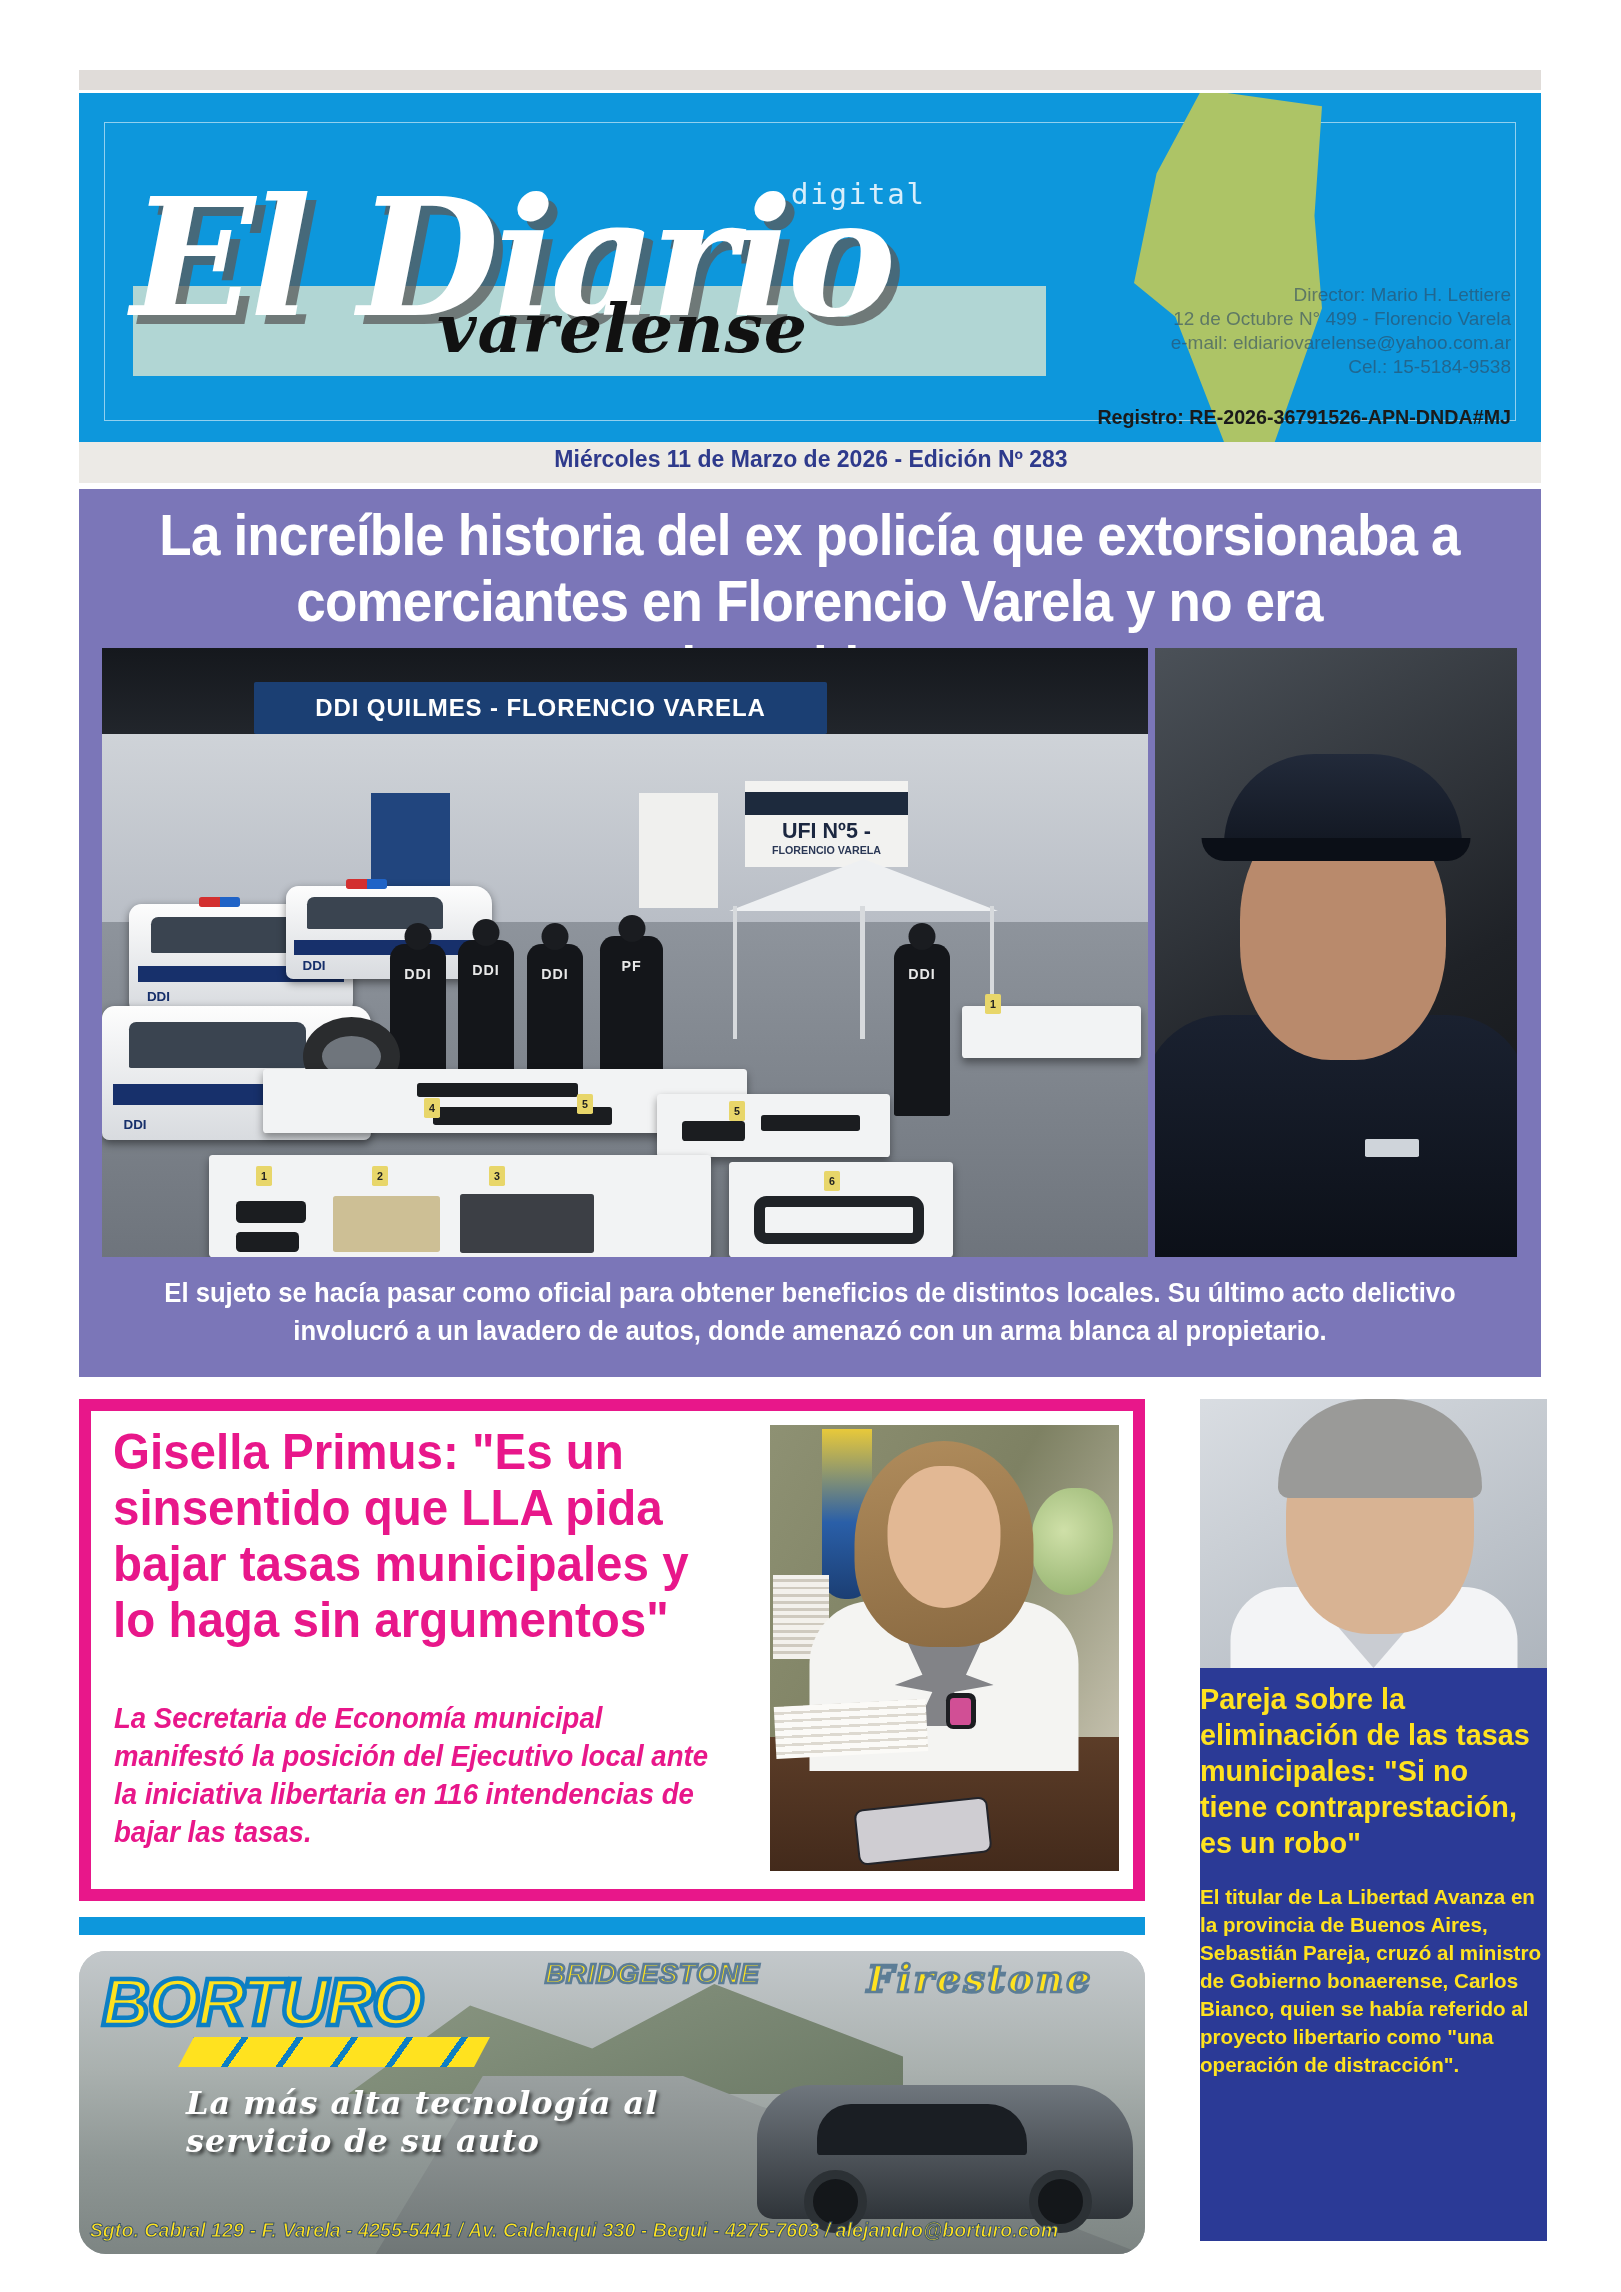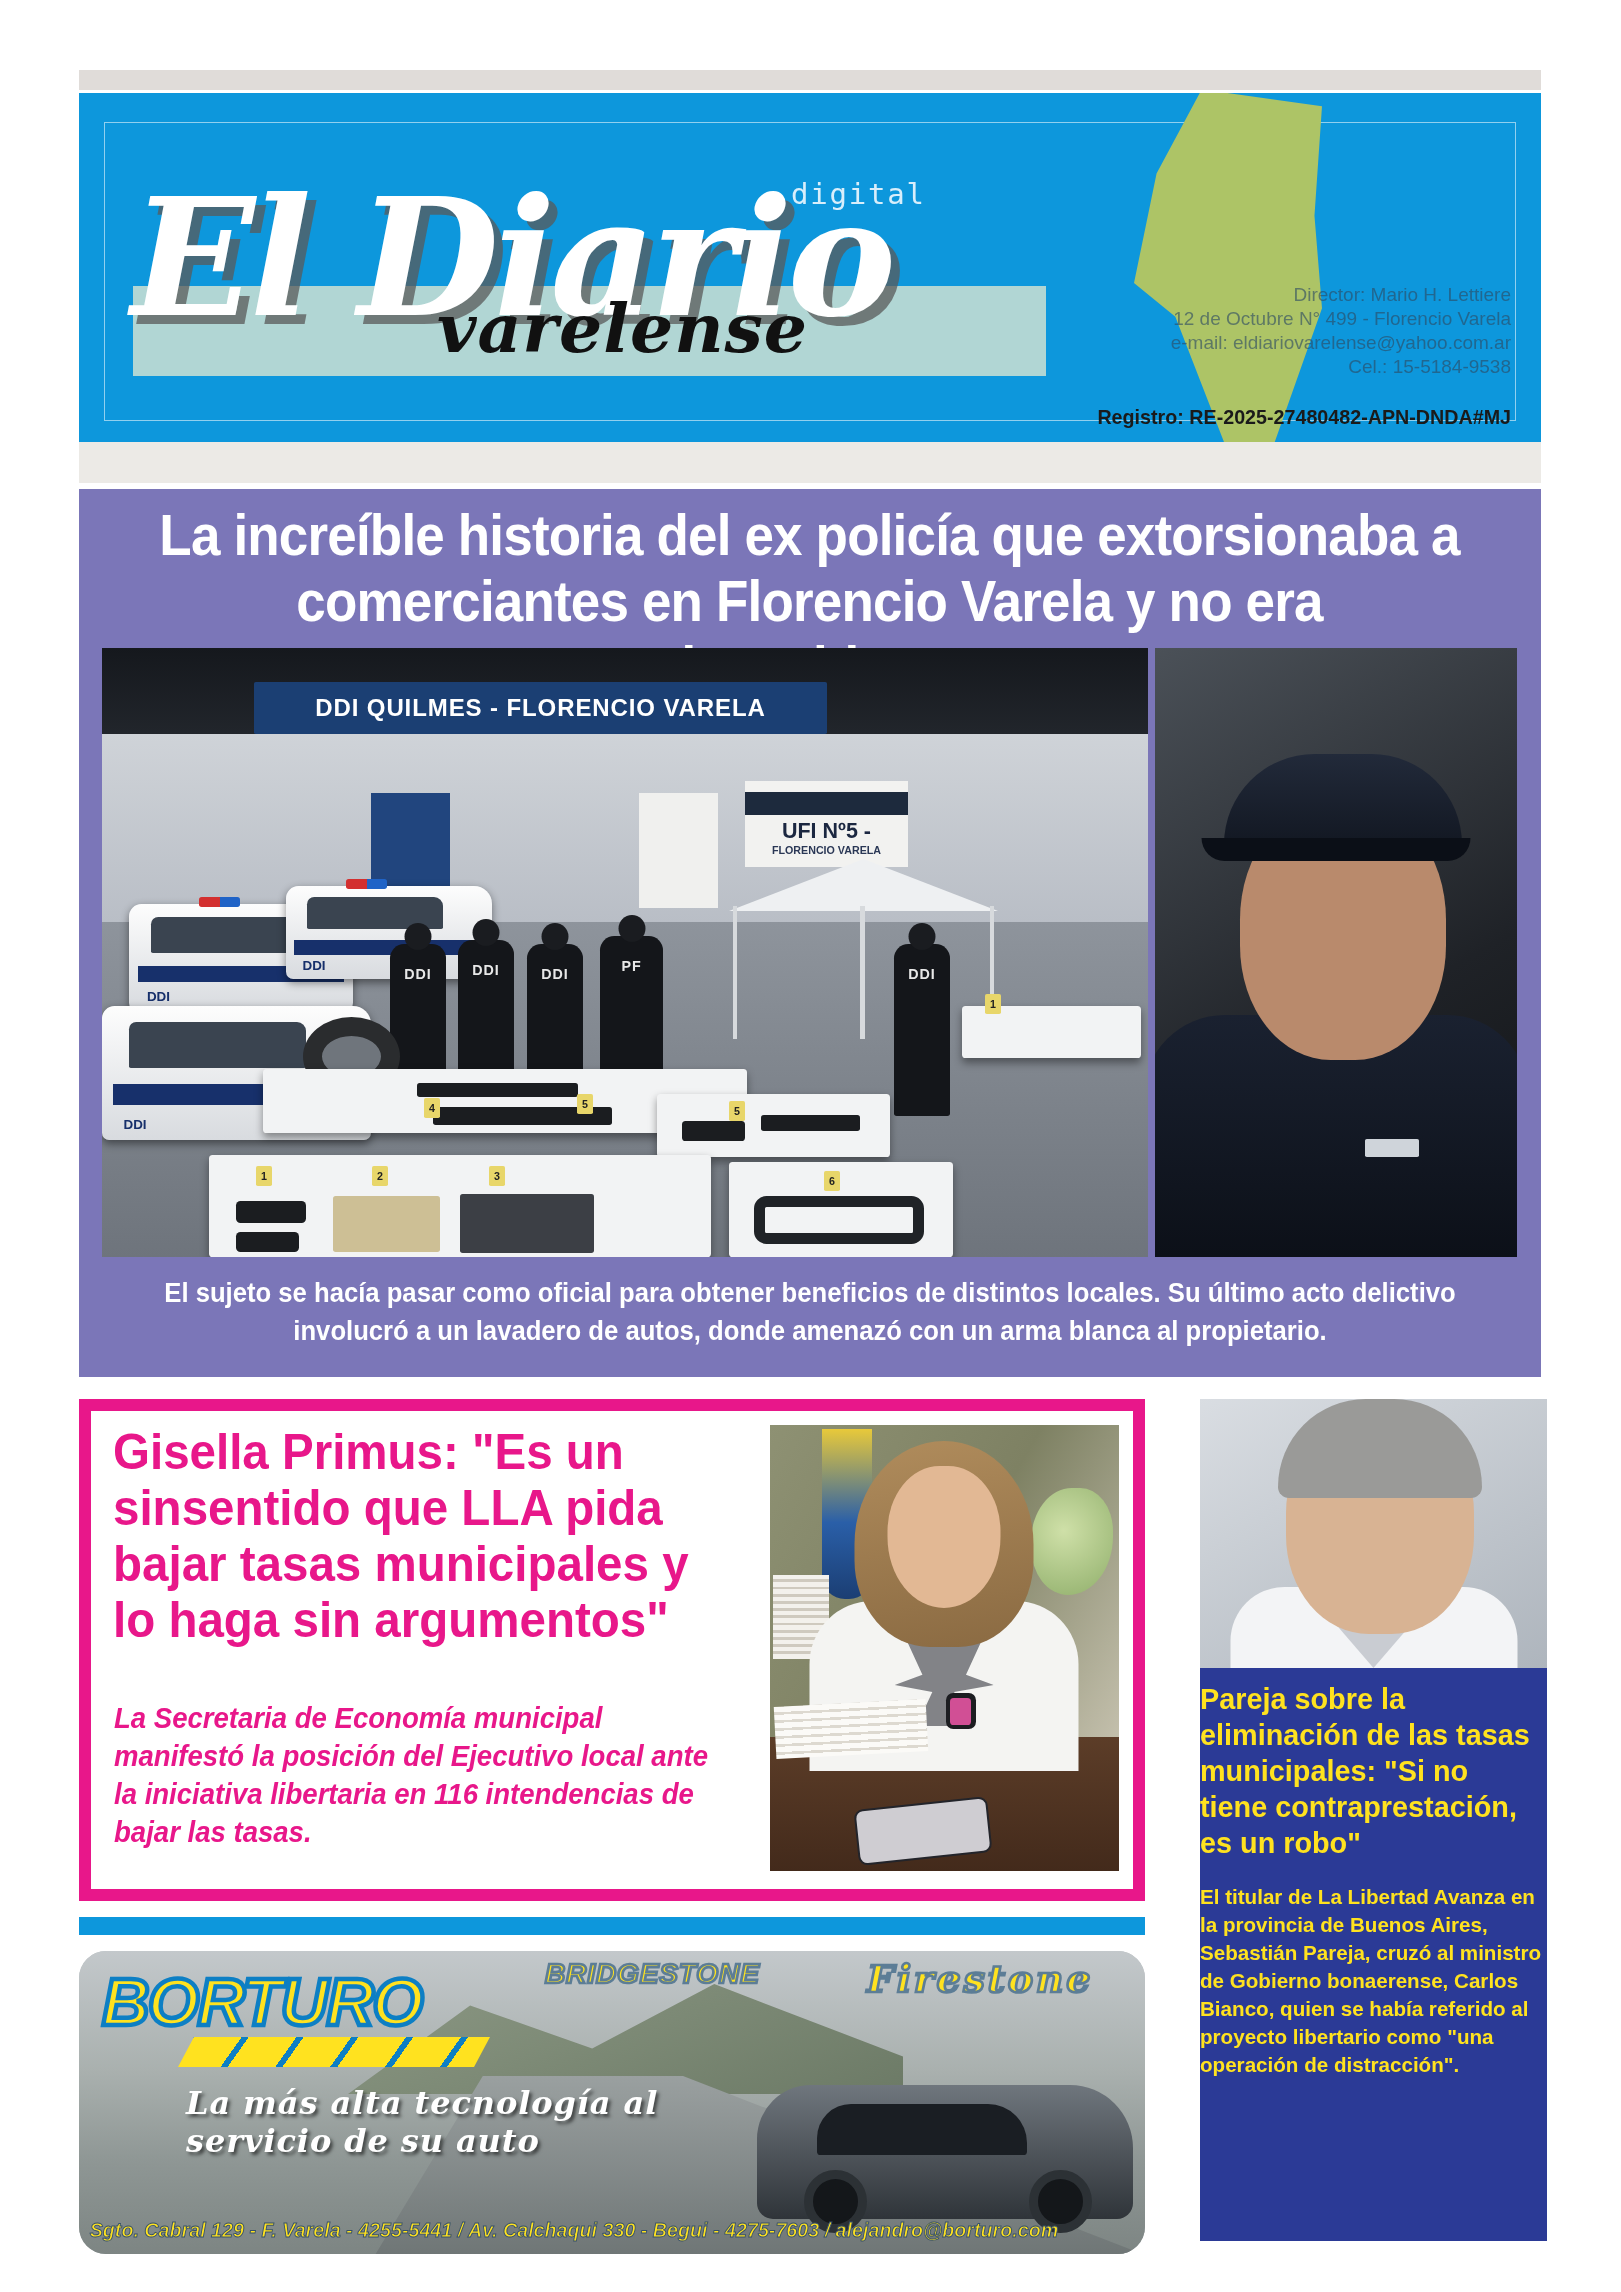--- a/index.html
+++ b/index.html
@@ -234,24 +234,25 @@
     <div class="mast-title">El Diario</div>
     <div class="mast-digital">digital</div>
     <div class="mast-varelense">varelense</div>
     <div class="mast-arrow"></div>
     <div class="mast-info">
       <div>Director: Mario H. Lettiere</div>
       <div>12 de Octubre N° 499 - Florencio Varela</div>
       <div>e-mail: eldiariovarelense@yahoo.com.ar</div>
       <div>Cel.: 15-5184-9538</div>
     </div>
-    <div class="mast-registro">Registro: RE-2025-27480482-APN-DNDA#MJ</div>
+    <div class="mast-registro">Registro: RE-2026-36791526-APN-DNDA#MJ</div>
   </div>
 
   <div class="dateline-strip"></div>
+  <div class="dateline">Miércoles 11 de Marzo de 2026 - Edición Nº 283</div>
 
   <div class="lead">
     <div class="lead-head">La increíble historia del ex policía que extorsionaba a comerciantes en Florencio Varela y no era descubierto</div>
 
     <div class="lead-photos">
 
       <div class="photo-main">
         <div class="ps-roof"></div>
         <div class="ps-wall"></div>
         <div class="ps-sign">DDI QUILMES - FLORENCIO VARELA</div>

